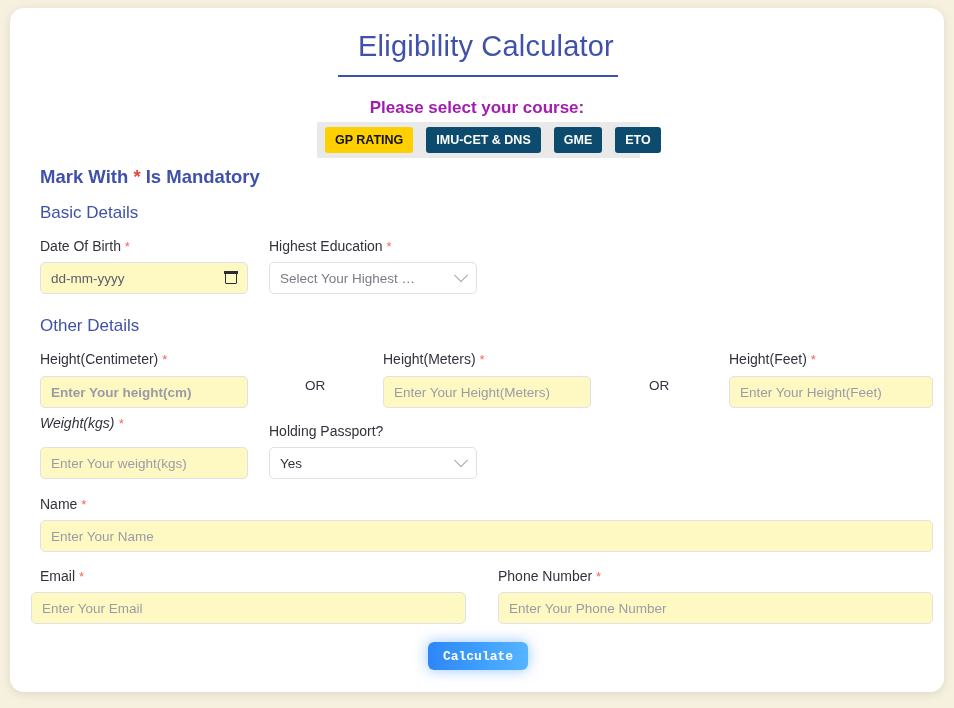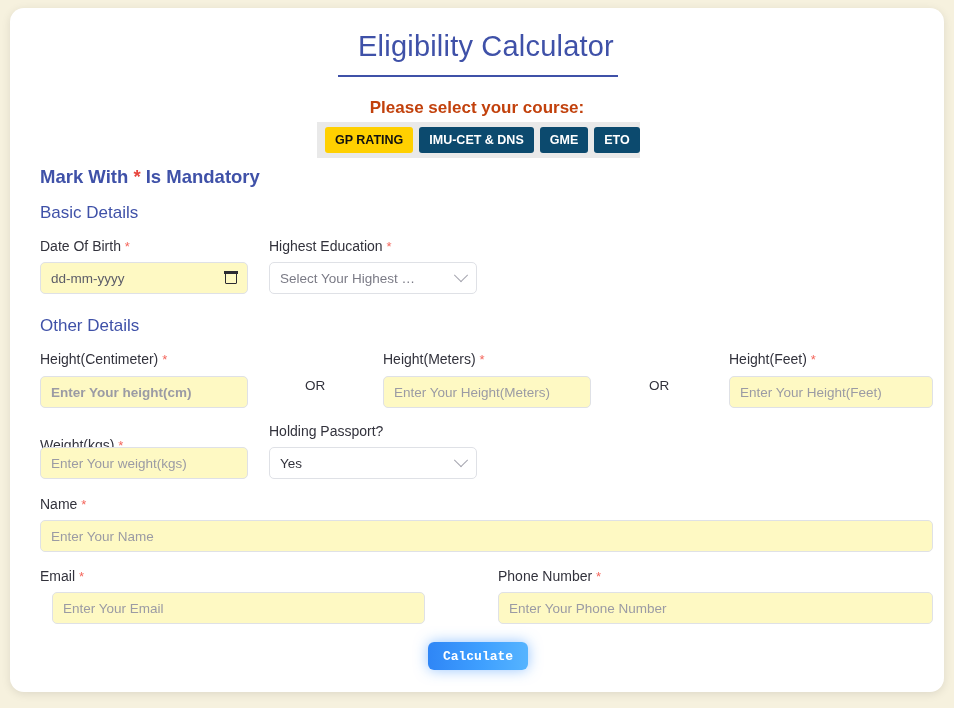--- a/index.html
+++ b/index.html
@@ -48,34 +48,34 @@
     background: #3f51a8;
   }
   .subtitle {
     position: absolute;
     left: 0;
     top: 90px;
     width: 934px;
     text-align: center;
     font-size: 17px;
     font-weight: bold;
-    color: #c2410c;
+    color: #a21caf;
   }
 
   
   .course-band {
     position: absolute;
     left: 307px;
     top: 114px;
     width: 323px;
     height: 36px;
     background: #e9e9e9;
     display: flex;
     align-items: center;
-    gap: 6px;
+    gap: 13px;
     padding: 0 8px;
     box-sizing: border-box;
   }
   .course-btn {
     height: 26px;
     line-height: 26px;
     padding: 0 10px;
     font-size: 12.5px;
     font-weight: bold;
     color: #ffffff;
@@ -259,21 +259,21 @@
   <input class="inp" style="left: 373px; top: 368px; width: 208px;" placeholder="Enter Your Height(Meters)">
 
   <div class="or-label" style="left:639px; top:370px;">OR</div>
 
   <div class="field-label" style="left:719px; top:343px;">
     <span>Height(Feet)</span>
     <span class="star">*</span>
   </div>
   <input class="inp" style="left: 719px; top: 368px; width: 204px;" placeholder="Enter Your Height(Feet)">
 
-  <div class="field-label" style="left:30px; top:429px;">
+  <div class="field-label" style="left:30px; top:407px;font-style:italic;">
     <span>Weight(kgs)</span>
     <span class="star">*</span>
   </div>
   <input class="inp" style="left: 30px; top: 439px; width: 208px;" placeholder="Enter Your weight(kgs)">
 
   <div class="field-label" style="left:259px; top:415px;">
     <span>Holding Passport?</span>
     <span class="star"></span>
   </div>
   <div class="sel" style="left:259px; top:439px; width:208px;">
@@ -284,21 +284,21 @@
   <div class="field-label" style="left:30px; top:488px;">
     <span>Name</span>
     <span class="star">*</span>
   </div>
   <input class="inp" style="left: 30px; top: 512px; width: 893px;" placeholder="Enter Your Name">
 
   <div class="field-label" style="left:30px; top:560px;">
     <span>Email</span>
     <span class="star">*</span>
   </div>
-  <input class="inp" style="left: 42px; top: 584px; width: 373px;" placeholder="Enter Your Email">
+  <input class="inp" style="left: 21px; top: 584px; width: 435px;" placeholder="Enter Your Email">
 
   <div class="field-label" style="left:488px; top:560px;">
     <span>Phone Number</span>
     <span class="star">*</span>
   </div>
   <input class="inp" style="left: 488px; top: 584px; width: 435px;" placeholder="Enter Your Phone Number">
 
   <button class="calc-btn">Calculate</button>
 
 </div>

